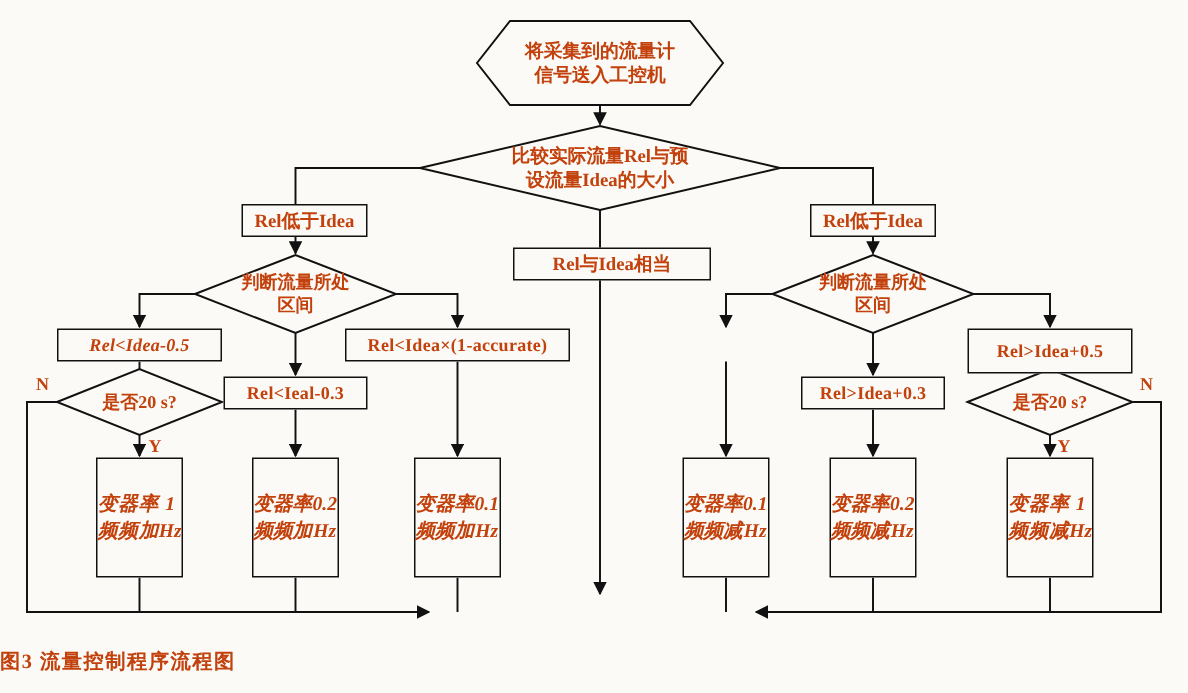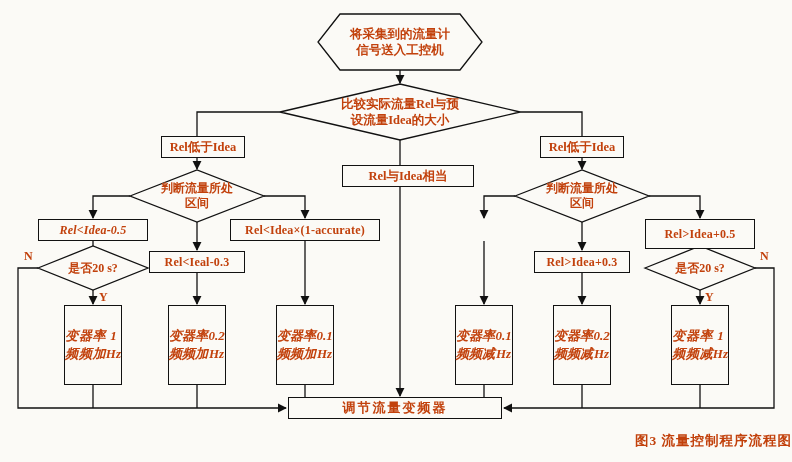--- a/index.html
+++ b/index.html
@@ -17,21 +17,21 @@
   .cond { font-size:12px; letter-spacing:0.2px; }
   .branch { font-size:12.5px; }
   .action { flex-direction:row; font-style:italic; font-size:13px; line-height:18px; }
   .dlabel {
     position:absolute; text-align:center; font-weight:bold;
     font-size:12.5px; line-height:16px; pointer-events:none;
   }
   .dlabel.small { font-size:12px; line-height:15px; }
   .nylabel { position:absolute; font-weight:bold; font-size:12px; }
   .caption {
-    position:absolute; left:0; right:0; top:432px; text-align:right;
+    position:absolute; left:0; right:0; top:432px; text-align:left;
     font-weight:bold; font-size:13.5px; letter-spacing:1px;
   }
 </style>
 </head>
 <body>
 
 <div class="stage">
 
   <svg class="wires" width="792" height="462">
     <defs>
@@ -155,17 +155,16 @@
       <span>率减</span>
       <span>0.2 Hz</span>
   </div>
   <div class="box action" style="left:671px; top:305px; width:58px; height:80px;">
     <span>变频</span>
       <span>器频</span>
       <span>率减</span>
       <span>1 Hz</span>
   </div>
 
-  <div class="box branch" style="left:288px; top:397px; width:214px; height:22px; font-size:13px; letter-spacing:2px;">调节流量变频器</div>
 
   <div class="caption">图3  流量控制程序流程图</div>
 
 </div>
 
 </body></html>

